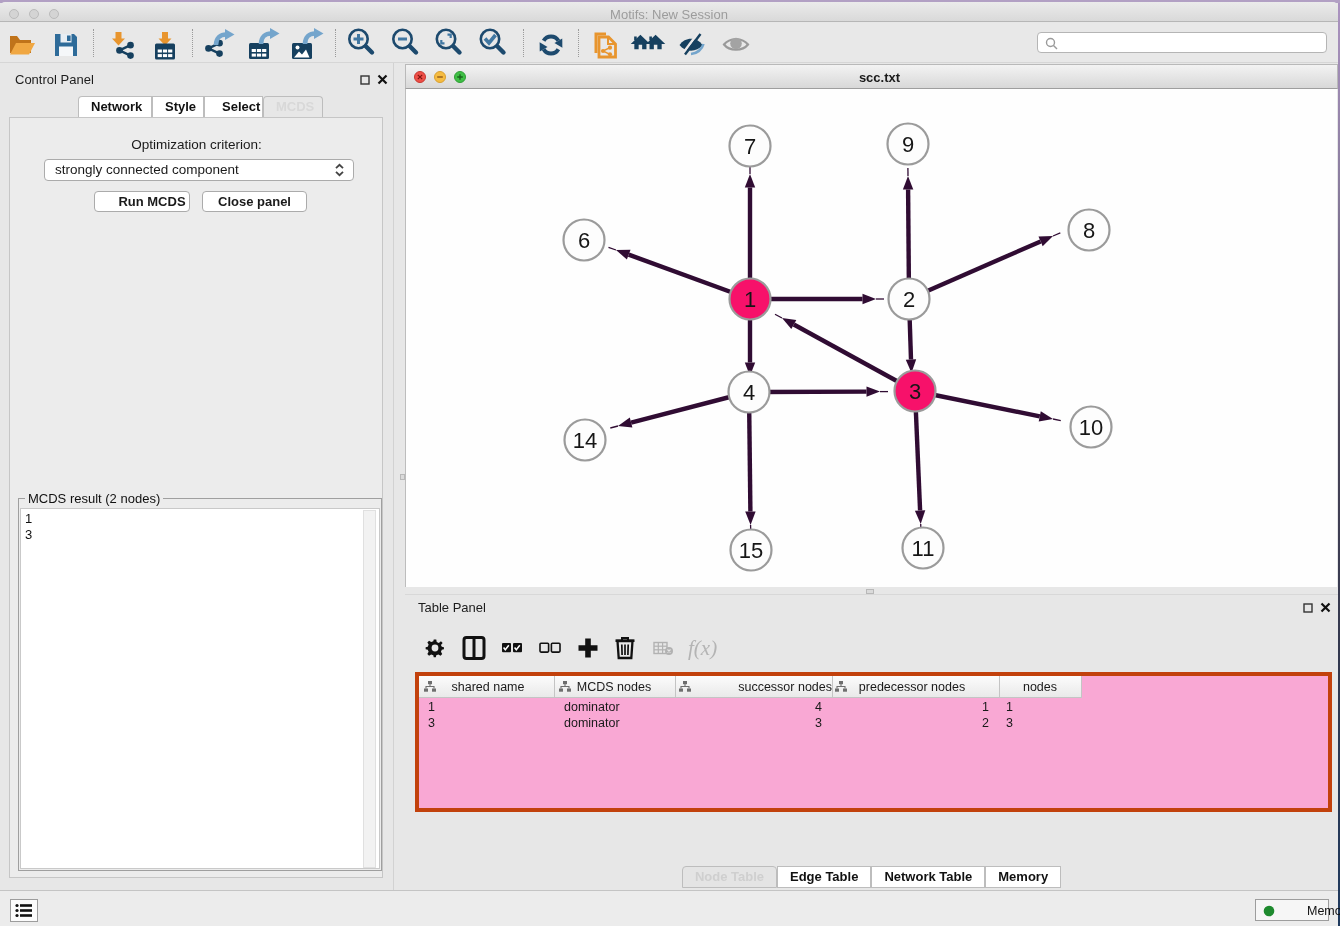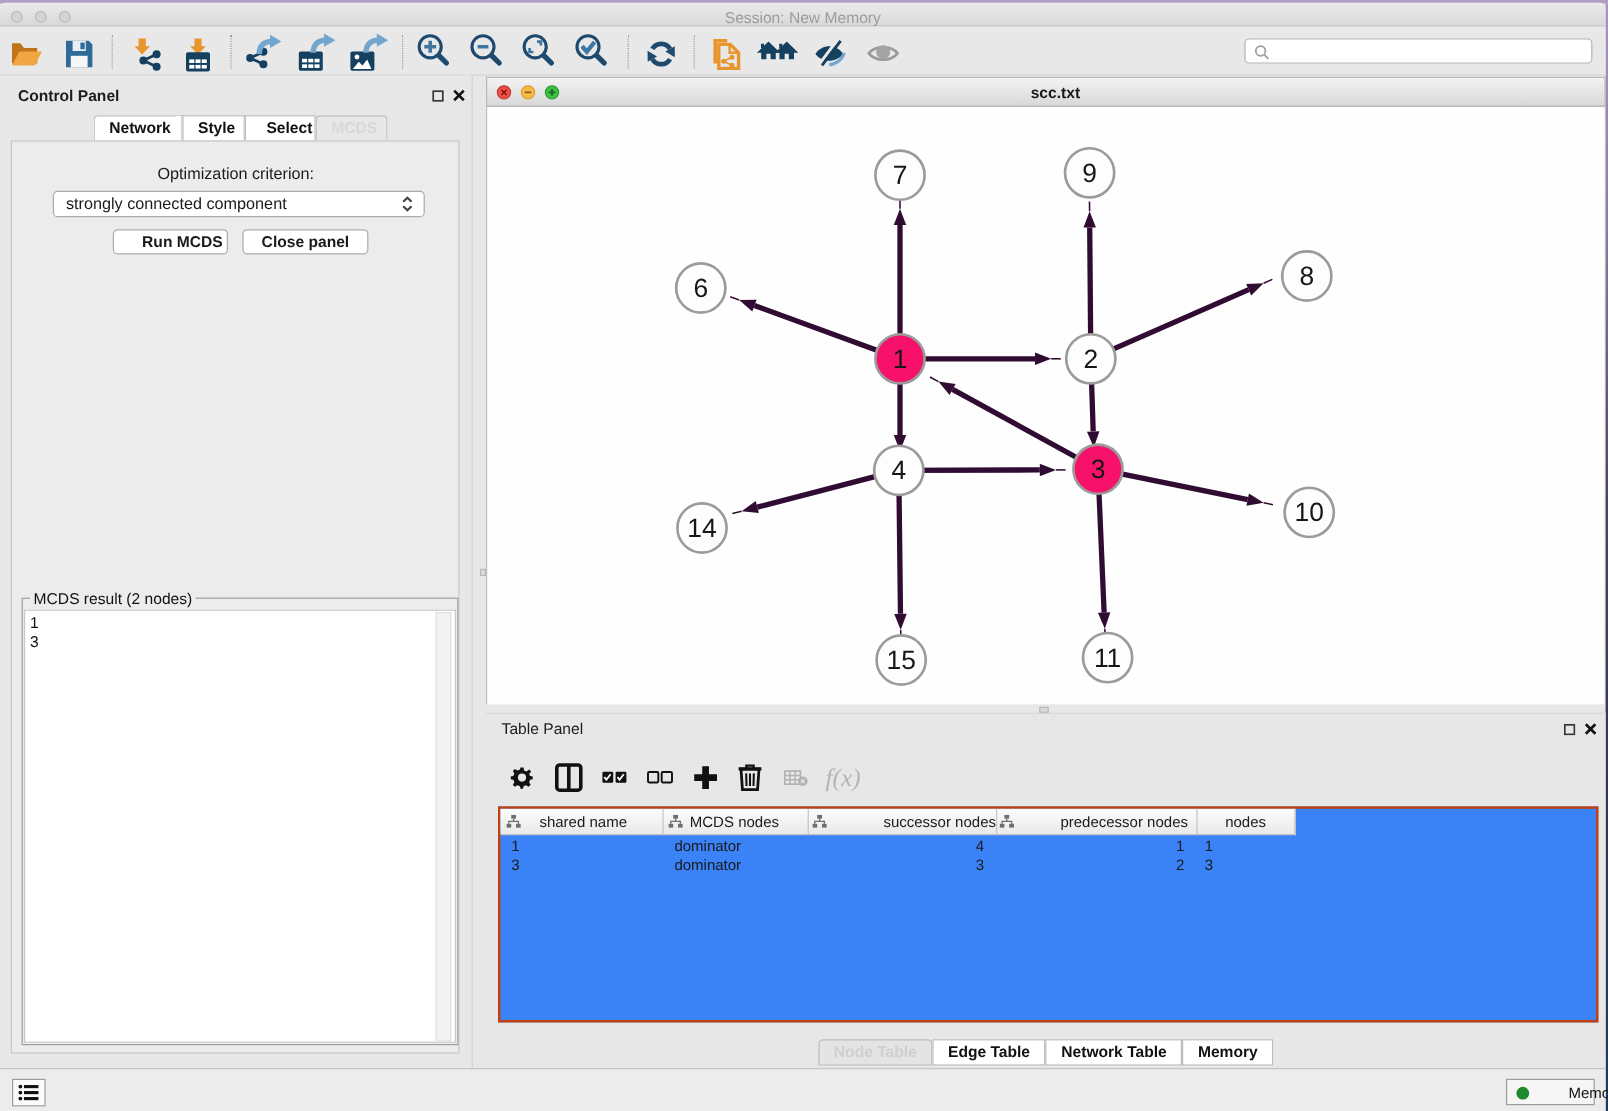--- a/index.html
+++ b/index.html
@@ -14,21 +14,21 @@
 .tl { position:absolute; width:10px; height:10px; border-radius:50%; background:#d4d4d4; border:1px solid #bbbbbb; top:7px; }
 #title-text { position:absolute; top:5px; left:0; width:100%; text-align:center; font-size:13px; color:#9c9c9c; }
 
 
 #toolbar { left:0; top:23px; width:1338px; height:40px; background:#e8e8e8; border-bottom:1px solid #d6d6d6; }
 .sep { position:absolute; top:6px; width:1px; height:28px; border-left:1px dotted #9a9a9a; }
 #searchbox { position:absolute; left:1037px; top:9px; width:290px; height:21px; background:#fff; border:1px solid #b5b5b5; border-radius:4px; }
 
 
 #cpanel { left:0; top:63px; width:394px; height:827px; background:#e7e7e7; border-right:1px solid #d2d2d2; }
-#cp-title { position:absolute; left:15px; top:9px; font-size:13px; color:#1d1d1d;font-weight:bold; }
+#cp-title { position:absolute; left:15px; top:9px; font-size:13px; color:#1d1d1d; }
 #cp-box { position:absolute; left:9px; top:54px; width:374px; height:761px; background:#ececec; border:1px solid #c6c6c6; }
 .tabs { position:absolute; display:flex; font-size:13px; }
 .tab { background:#fff; border:1px solid #bdbdbd; border-bottom:none; padding:2px 12px 3px; text-align:center; color:#111; font-weight:bold; }
 .tab.sel { background:#e7e7e7; color:#d8d8d8; border-radius:4px 4px 0 0; }
 
 #opt-label { position:absolute; left:0; top:74px; width:393px; text-align:center; font-size:13.5px; color:#1a1a1a; }
 #dropdown { position:absolute; left:44px; top:96px; width:310px; height:22px; background:#fff; border:1px solid #ababab; border-radius:4px; font-size:13.5px; color:#1a1a1a; line-height:20px; padding-left:10px; }
 .btn { position:absolute; height:21px; background:#fff; border:1px solid #ababab; border-radius:4px; font-size:13px; font-weight:bold; color:#1a1a1a; text-align:center; line-height:19px; }
 
 #fieldset { position:absolute; left:18px; top:435px; width:364px; height:373px; border:1px solid #9f9f9f; }
@@ -39,21 +39,21 @@
 
 #netpanel { left:405px; top:63px; width:933px; height:527px; }
 #net-title { position:absolute; left:0; top:1px; width:933px; height:25px; background:linear-gradient(#f3f3f3,#d8d8d8); border:1px solid #b9b9b9; border-bottom:1px solid #9e9e9e; }
 .mac { position:absolute; top:6px; width:12px; height:12px; border-radius:50%; }
 #net-title-text { position:absolute; top:5px; left:8px; width:100%; text-align:center; font-size:13px; font-weight:bold; color:#1a1a1a; }
 #canvas { position:absolute; left:0px; top:26px; width:932px; height:498px; background:#fefefe; border-left:1px solid #bdbdbd; }
 
 
 #tpanel { left:405px; top:594px; width:933px; height:296px; background:#e7e7e7; border-top:1px solid #d8d8d8; }
 #tp-title { position:absolute; left:13px; top:5px; font-size:13px; color:#1d1d1d; }
-#tablewrap { position:absolute; left:10px; top:77px; width:917px; height:180px; background:#3b82f6; border:2px solid #c2410c; }
+#tablewrap { position:absolute; left:10px; top:77px; width:917px; height:140px; background:#f9a8d4; border:4px solid #c2410c; }
 #thead { position:absolute; left:0; top:0; width:663px; height:22px; border-right:1px solid #c4c4c4; background:linear-gradient(#fcfcfc,#e9e9e9); border-bottom:1px solid #c4c4c4; }
 .hsep { position:absolute; top:0; width:1px; height:22px; background:#c4c4c4; }
 .hlabel { position:absolute; top:4px; font-size:12.5px; color:#1a1a1a; }
 .cell { position:absolute; font-size:12.5px; color:#1a1a1a; }
 #btabs { position:absolute; left:0; top:271px; width:933px; display:flex; justify-content:center; font-size:13px; }
 .btab { background:#fff; border:1px solid #bdbdbd; padding:2px 12px 3px; color:#111; font-weight:bold; }
 .btab.sel { background:#e4e4e4; color:#cfcfcf; border-radius:4px 4px 0 0; }
 
 
 #statusbar { left:0; top:890px; width:1338px; height:36px; background:#ececec; border-top:1px solid #c4c4c4; }
@@ -62,21 +62,21 @@
 </style>
 </head>
 <body>
 <div class="abs" id="topstrip"></div>
 <div class="abs" id="rightstrip"></div>
 
 <div class="abs" id="titlebar">
   <div class="tl" style="left:9px;"></div>
   <div class="tl" style="left:29px;"></div>
   <div class="tl" style="left:49px;"></div>
-  <div id="title-text">Session: New Memory</div>
+  <div id="title-text">Motifs: New Session</div>
 </div>
 
 <div class="abs" id="toolbar">
   <div id="toolbar-icons">
       <svg width="780" height="40" style="position:absolute;left:0;top:0;" viewBox="0 0 780 40">
         <g transform="translate(0,22)">
           <g transform="translate(22,0)">
             <path d="M-12,8 L-12,-9 L-5,-9 L-2,-5 L9,-5 L9,8 Z" fill="#c0731a"></path>
 <path d="M-12,9.5 L-6,-2 L13,-2 L7,9.5 Z" fill="#f0a742"></path>
           </g>
@@ -415,21 +415,21 @@
   <div id="tablewrap">
     <div id="thead">
         <div class="hsep" style="left:135px;"></div>
         <div class="hsep" style="left:256px;"></div>
         <div class="hsep" style="left:413px;"></div>
         <div class="hsep" style="left:580px;"></div>
         <div class="hsep" style="left:662px;"></div>
         <div class="hlabel" style="left:-11px;width:160px;text-align:center;">shared name</div>
         <div class="hlabel" style="left:115px;width:160px;text-align:center;">MCDS nodes</div>
         <div class="hlabel" style="left:253px;width:160px;text-align:right;">successor nodes</div>
-        <div class="hlabel" style="left:413px;width:160px;text-align:right;">predecessor nodes</div>
+        <div class="hlabel" style="left:413px;width:160px;text-align:center;">predecessor nodes</div>
         <div class="hlabel" style="left:541px;width:160px;text-align:center;">nodes</div>
         <svg width="12" height="12" style="position:absolute;top:5px;left:5px;" viewBox="0 0 12 12">
           <g fill="#6e6e6e">
             <rect x="4" y="0" width="4" height="3.2"></rect>
             <rect x="0" y="7.5" width="4" height="3.2"></rect>
             <rect x="8" y="7.5" width="4" height="3.2"></rect>
           </g>
           <path d="M6,3 L6,5.5 M2,7.5 L2,5.5 L10,5.5 L10,7.5" stroke="#6e6e6e" stroke-width="1.1" fill="none"></path>
         </svg>
         <svg width="12" height="12" style="position:absolute;top:5px;left:140px;" viewBox="0 0 12 12">

